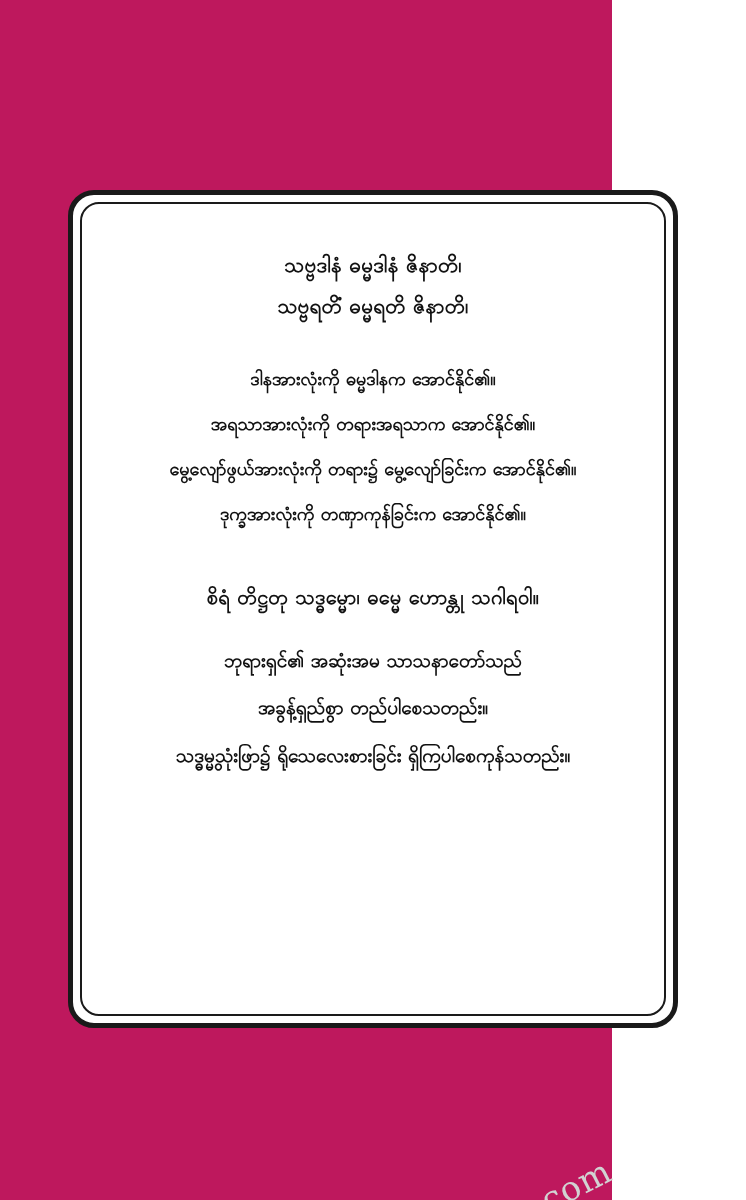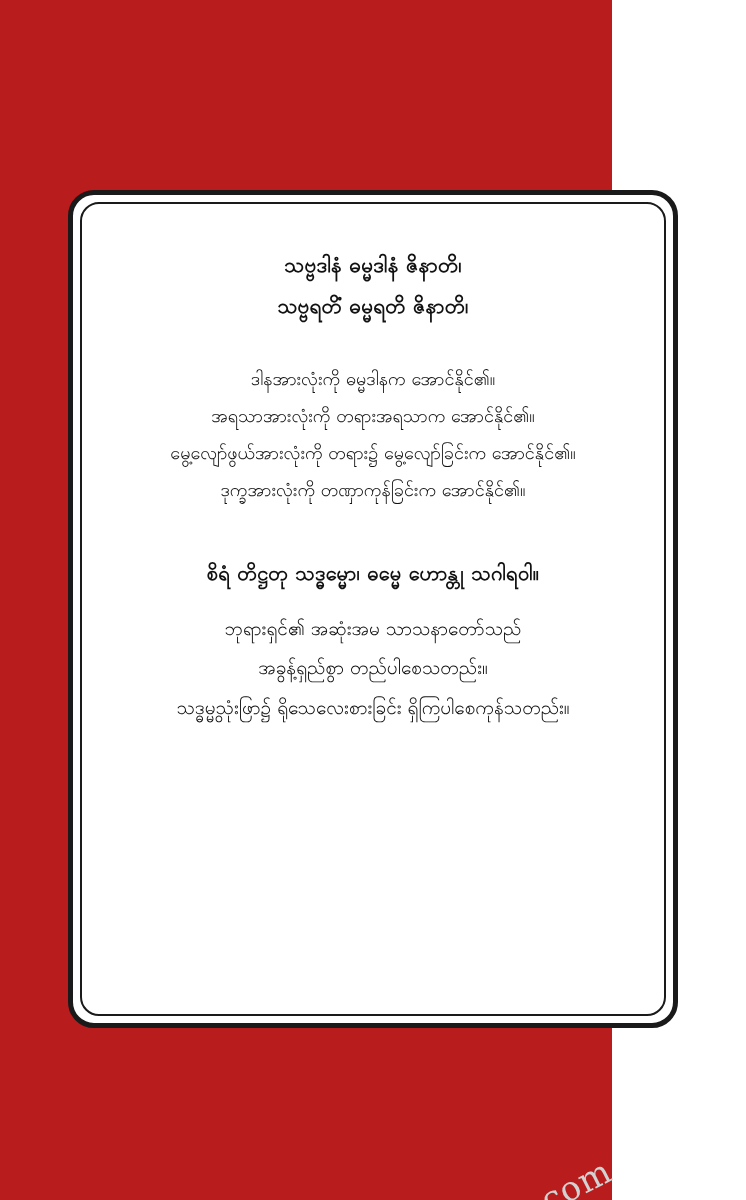--- a/index.html
+++ b/index.html
@@ -14,21 +14,21 @@
     position: relative;
     overflow: hidden;
   }
 
   .page {
     position: absolute;
     left: 0;
     top: 0;
     width: 612px;
     height: 1200px;
-    background: #b91c1c;
+    background: #be185d;
   }
 
   
   .frame-outer {
     position: absolute;
     left: 68px;
     top: 190px;
     width: 610px;
     height: 838px;
     border: 5px solid #1a1a1a;
@@ -65,23 +65,24 @@
     line-height: 2.0;
     letter-spacing: 0.3px;
     white-space: nowrap;
   }
 
   .gloss-block {
     margin-bottom: 44px;
   }
   .gloss-line {
     font-size: 18px;
-    font-weight: normal;
+    font-weight: bold;
     line-height: 2.05;
     white-space: nowrap;
+    margin-top: 8px;
   }
 
   .verse-block-2 {
     margin-bottom: 6px;
   }
   .verse-block-2 .verse-line {
     font-size: 20px;
   }
 
   .gloss-block-2 .gloss-line {

